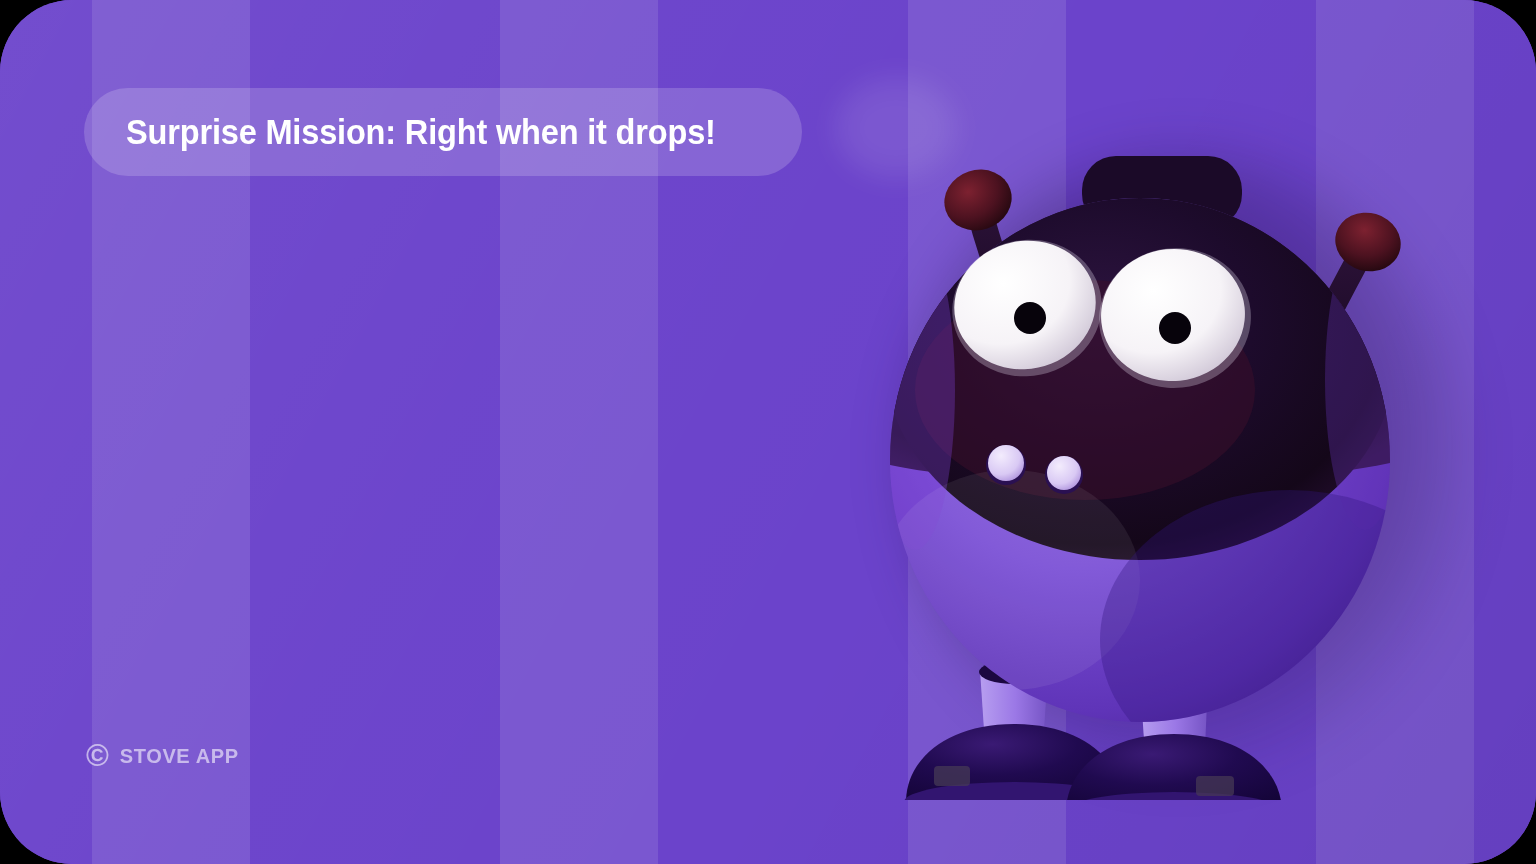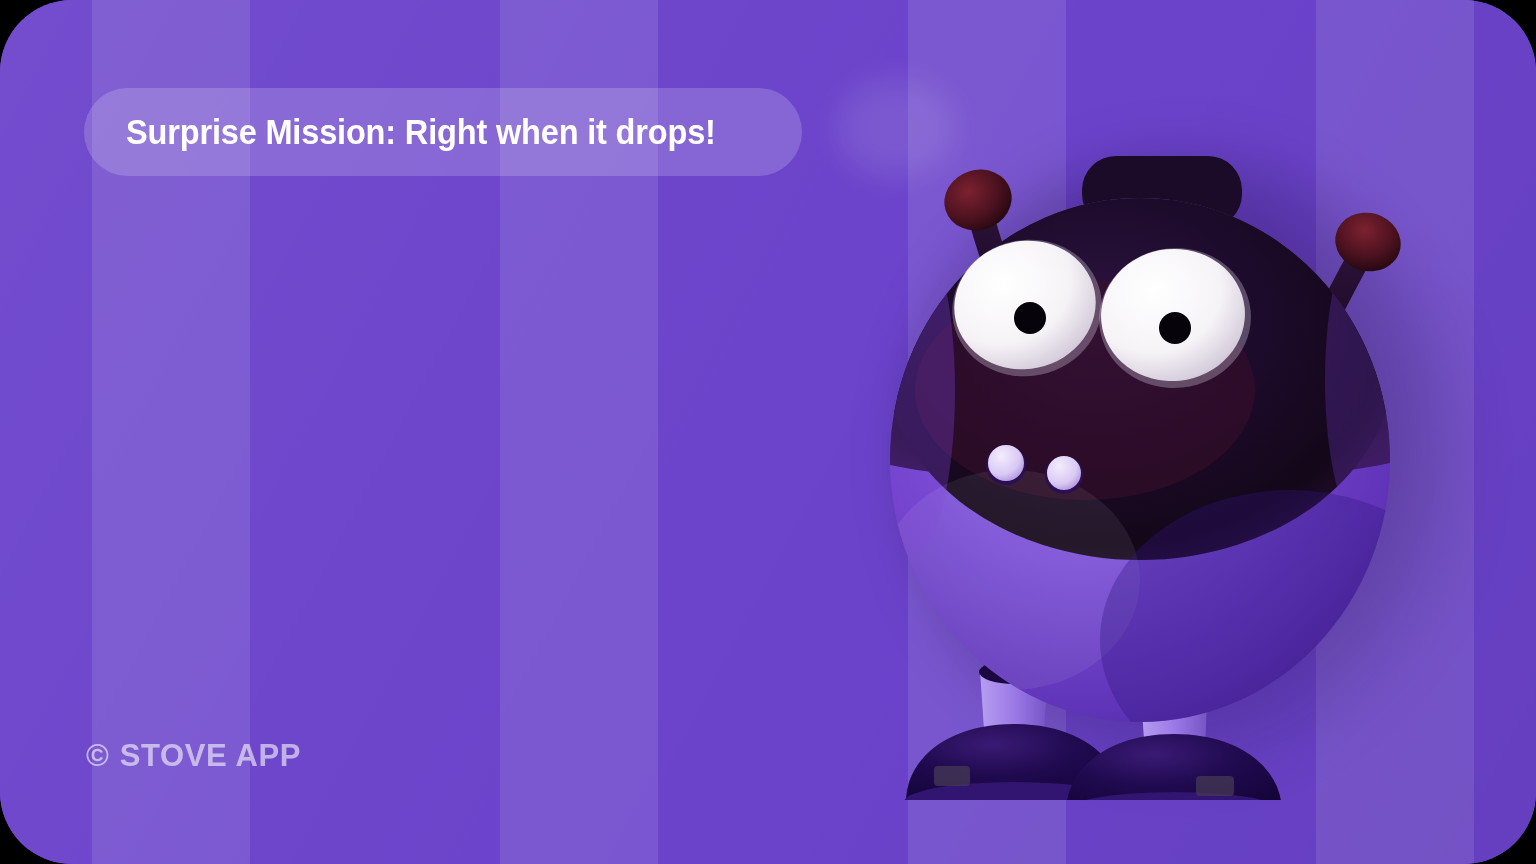--- a/index.html
+++ b/index.html
@@ -140,21 +140,21 @@
     gap: 11px;
   }
   .footer-mark {
     color: rgba(255,255,255,0.58);
     font-size: 31px;
     font-weight: 700;
     line-height: 1;
   }
   .footer-text {
     color: rgba(255,255,255,0.58);
-    font-size: 31px;
+    font-size: 20px;
     font-weight: 700;
     letter-spacing: 0.6px;
     line-height: 1;
   }
 
   
   .mascot {
     position: absolute;
     left: 860px;
     top: 60px;

